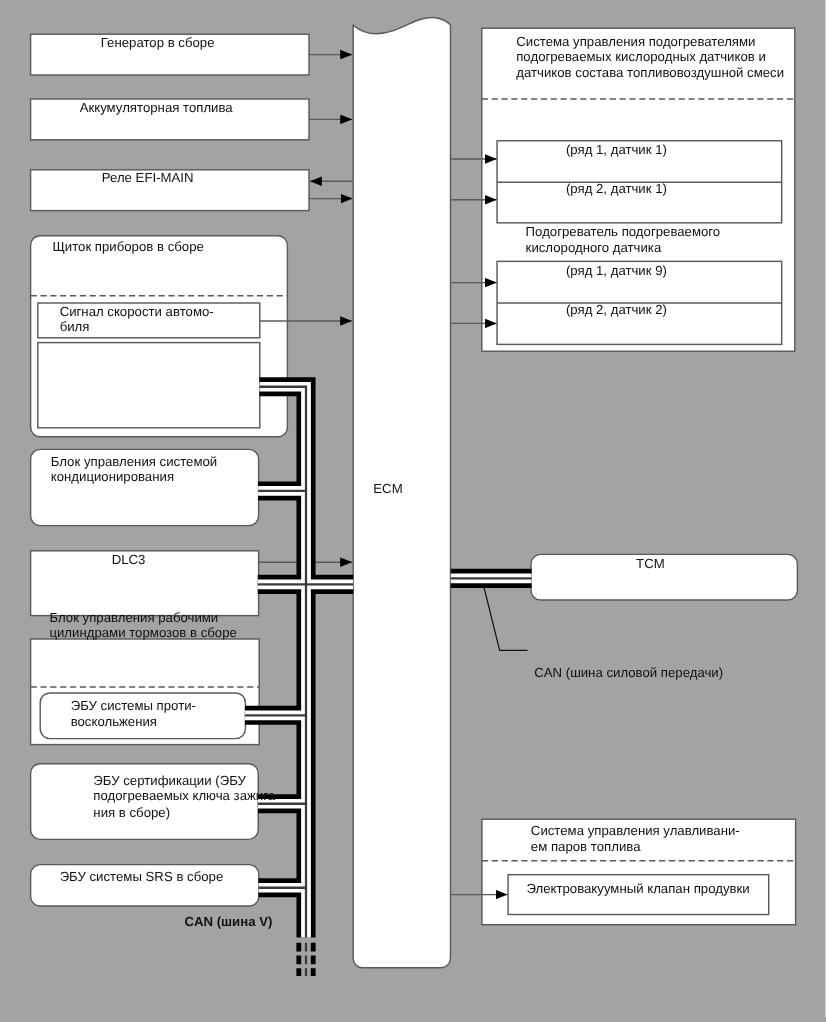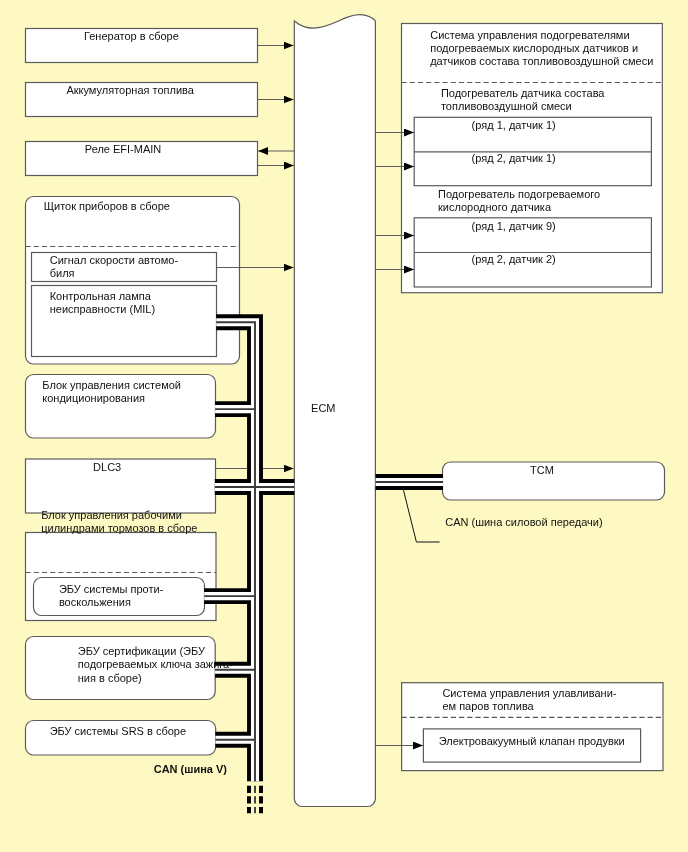--- a/index.html
+++ b/index.html
@@ -1,17 +1,17 @@
 <!DOCTYPE html>
 <html><head>
 <meta charset="utf-8">
 <title>ECM block diagram</title>
 <style>
   html,body{margin:0;padding:0;background:#fff;}
-  #page{position:relative;width:688px;height:852px;overflow:hidden;background:#fef9c3;
+  #page{position:relative;width:688px;height:852px;overflow:hidden;background:#a3a3a3;
         font-family:"Liberation Sans",sans-serif;font-size:11px;color:#000;}
   svg#art{position:absolute;left:0;top:0;width:688px;height:852px;}
   .lbl{position:absolute;white-space:pre;line-height:13.3px;font-size:11px;color:#111;
         -webkit-font-smoothing:antialiased;transform:translateZ(0);}
 </style>
 </head>
 <body>
 
 <div id="page">
   <svg id="art" viewBox="0 0 688 852">
@@ -135,45 +135,43 @@
     <polyline points="403.4,489.8 416.4,542.0 439.6,542.0" fill="none" stroke="#111" stroke-width="1"></polyline>
 
   </svg>
 
   <div class="lbl" style="left:84.0px;top:30.1px;">Генератор в сборе</div>
   <div class="lbl" style="left:66.4px;top:84.0px;">Аккумуляторная топлива</div>
   <div class="lbl" style="left:84.8px;top:143.0px;">Реле EFI-MAIN</div>
 
   <div class="lbl" style="left:43.7px;top:199.7px;">Щиток приборов в сборе</div>
   <div class="lbl" style="left:49.7px;top:254.1px;"><span>Сигнал скорости автомо-</span><br><span>биля</span></div>
-  <div class="lbl" style="left:49.7px;top:289.9px;"><span>Контрольная лампа</span><br><span>неисправности (MIL)</span></div>
 
   <div class="lbl" style="left:42.3px;top:379.1px;"><span>Блок управления системой</span><br><span>кондиционирования</span></div>
 
   <div class="lbl" style="left:93.1px;top:461.4px;">DLC3</div>
 
   <div class="lbl" style="left:41.2px;top:509px;"><span>Блок управления рабочими</span><br><span>цилиндрами тормозов в сборе</span></div>
   <div class="lbl" style="left:58.9px;top:582.8px;"><span>ЭБУ системы проти-</span><br><span>воскольжения</span></div>
 
   <div class="lbl" style="left:42.8px;top:645.1px;margin-left:35px;"><span>ЭБУ сертификации (ЭБУ</span><br><span>подогреваемых ключа зажига-</span><br><span>ния в сборе)</span></div>
 
   <div class="lbl" style="left:49.7px;top:725.2px;">ЭБУ системы SRS в сборе</div>
 
   <div class="lbl" style="left:153.7px;top:762.9px;font-weight:bold;">CAN (шина V)</div>
 
   <div class="lbl" style="left:311.1px;top:401.8px;">ECM</div>
 
   <div class="lbl" style="left:430.2px;top:28.9px;"><span>Система управления подогревателями</span><br><span>подогреваемых кислородных датчиков и</span><br><span>датчиков состава топливовоздушной смеси</span></div>
 
-  <div class="lbl" style="left:440.9px;top:86.9px;"><span>Подогреватель датчика состава</span><br><span>топливовоздушной смеси</span></div>
   <div class="lbl" style="left:471.6px;top:119.0px;">(ряд 1, датчик 1)</div>
   <div class="lbl" style="left:471.6px;top:152.0px;">(ряд 2, датчик 1)</div>
 
   <div class="lbl" style="left:438.0px;top:188.2px;"><span>Подогреватель подогреваемого</span><br><span>кислородного датчика</span></div>
   <div class="lbl" style="left:471.6px;top:219.5px;">(ряд 1, датчик 9)</div>
   <div class="lbl" style="left:471.6px;top:252.5px;">(ряд 2, датчик 2)</div>
 
   <div class="lbl" style="left:530.1px;top:463.8px;">TCM</div>
-  <div class="lbl" style="left:445.2px;top:516px;">CAN (шина силовой передачи)</div>
+  <div class="lbl" style="left:445.2px;top:555px;">CAN (шина силовой передачи)</div>
 
   <div class="lbl" style="left:438.7px;top:735.2px;">Электровакуумный клапан продувки</div>
   <div class="lbl" style="left:442.4px;top:686.5px;"><span>Система управления улавливани-</span><br><span>ем паров топлива</span></div>
 </div>
 
 </body></html>

